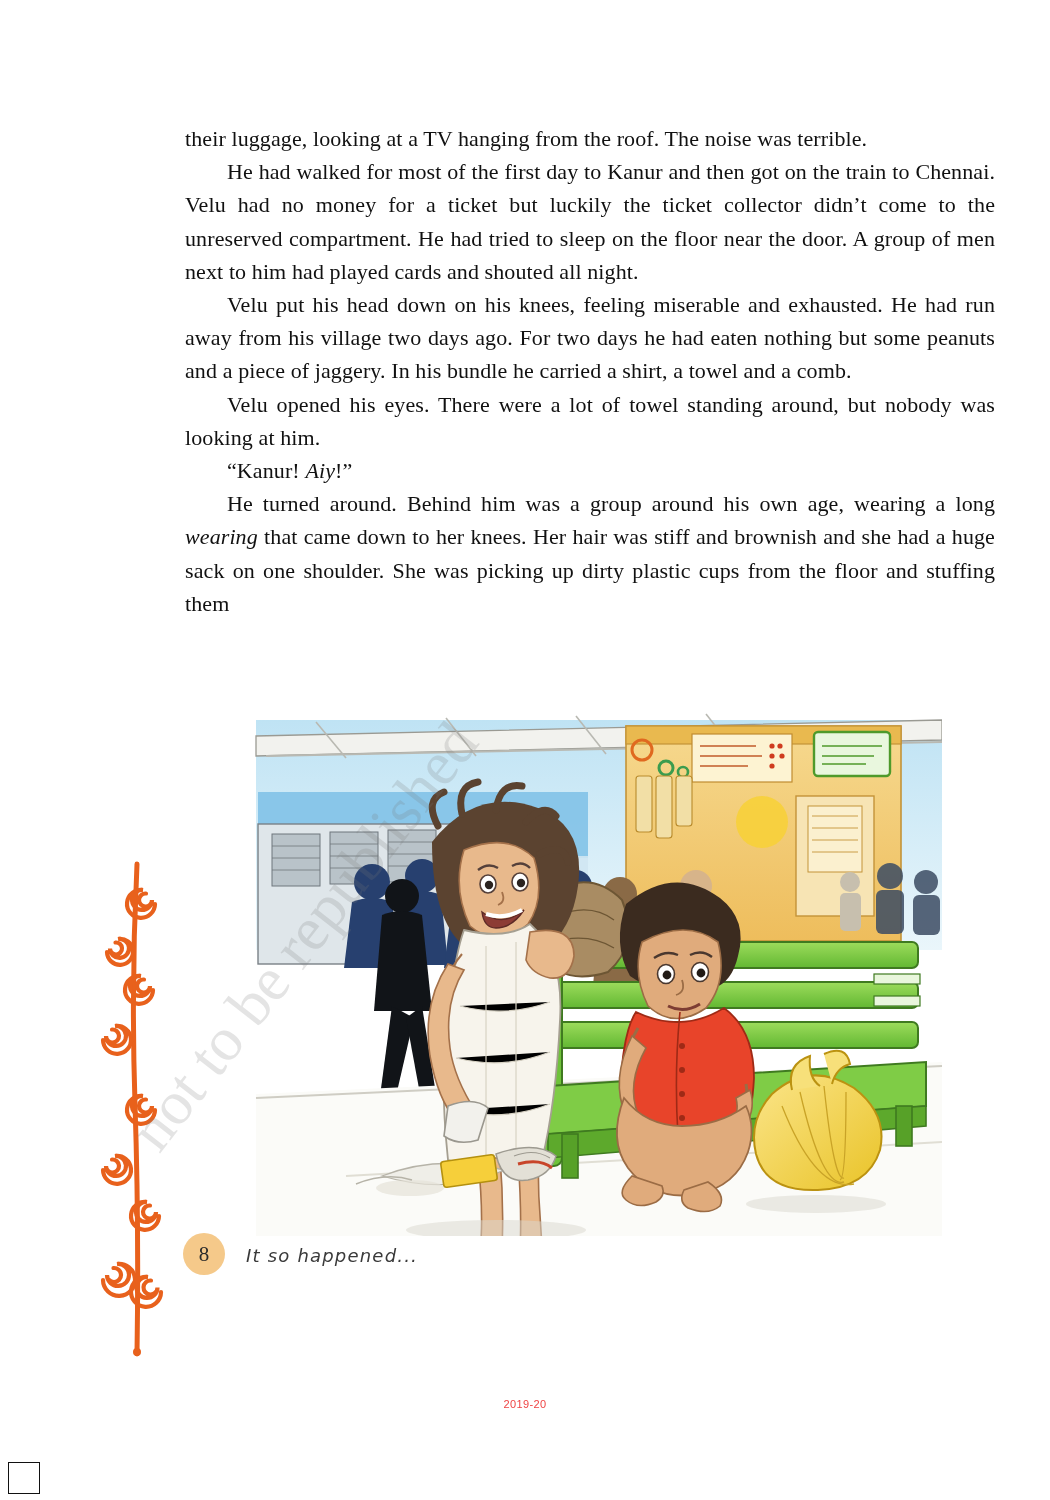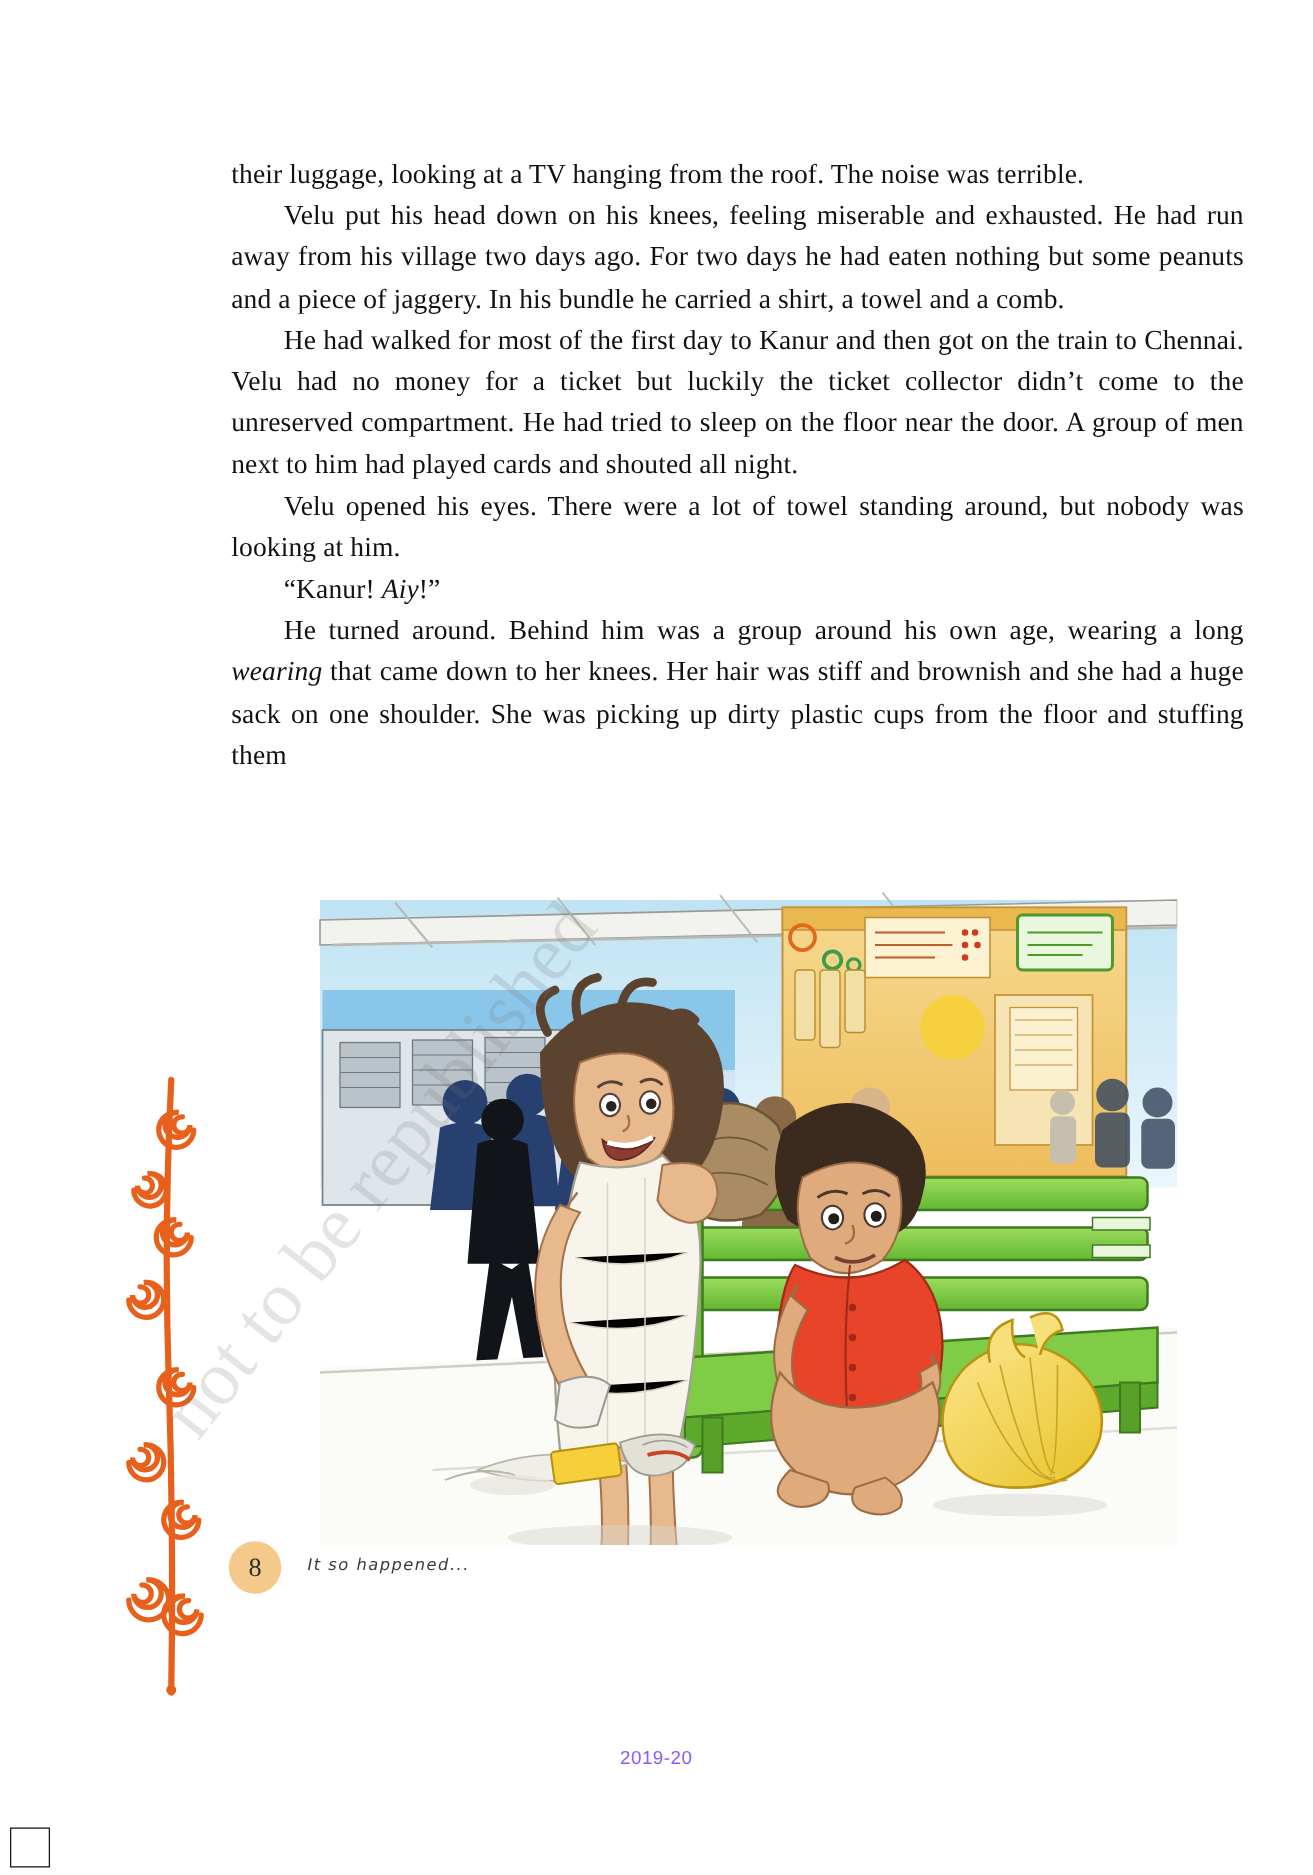--- a/index.html
+++ b/index.html
@@ -99,58 +99,58 @@
     font-size: 21px;
     display: flex;
     align-items: center;
     justify-content: center;
   }
   .running-head {
     position: absolute;
     left: 246px;
     top: 1245px;
     font-family: "DejaVu Sans", sans-serif;
-    font-size: 13px;
+    font-size: 18px;
     color: #3a3a3a;
     letter-spacing: 1.2px;
     font-style: italic;
   }
 
   
   .footer-year {
     position: absolute;
     left: 0;
     right: 0;
     top: 1398px;
     text-align: center;
     font-family: "Liberation Sans", sans-serif;
-    font-size: 15px;
-    color: #8b5cf6;
+    font-size: 11px;
+    color: #ef4444;
     letter-spacing: 0.4px;
   }
 
   .crop-mark {
     position: absolute;
     left: 8px;
     top: 1462px;
     width: 30px;
     height: 30px;
     border: 1.4px solid #111;
     background: #fff;
   }
 </style>
 </head>
 <body>
 
 <div class="page">
 
   <div class="text-block">
       <p><span>their luggage, looking at a TV hanging from the roof. The noise was terrible.</span></p>
+      <p class="indent"><span>He had walked for most of the first day to Kanur and then got on the train to Chennai. Velu had no money for a ticket but luckily the ticket collector didn’t come to the unreserved compartment. He had tried to sleep on the floor near the door. A group of men next to him had played cards and shouted all night.</span></p>
       <p class="indent"><span>Velu put his head down on his knees, feeling miserable and exhausted. He had run away from his village two days ago. For two days he had eaten nothing but some peanuts and a piece of jaggery. In his bundle he carried a shirt, a towel and a comb.</span></p>
-      <p class="indent"><span>He had walked for most of the first day to Kanur and then got on the train to Chennai. Velu had no money for a ticket but luckily the ticket collector didn’t come to the unreserved compartment. He had tried to sleep on the floor near the door. A group of men next to him had played cards and shouted all night.</span></p>
       <p class="indent"><span>Velu opened his eyes. There were a lot of towel standing around, but nobody was looking at him.</span></p>
       <p class="indent"><span>“Kanur! </span><i>Aiy</i><span>!”</span></p>
       <p class="indent"><span>He turned around. Behind him was a group around his own age, wearing a long </span><i>wearing</i><span> that came down to her knees. Her hair was stiff and brownish and she had a huge sack on one shoulder. She was picking up dirty plastic cups from the floor and stuffing them</span></p>
     </div>
 
   <div class="illustration">
     <svg class="ill-svg" viewBox="0 0 746 530" xmlns="http://www.w3.org/2000/svg">
       <defs>
         <linearGradient id="skyg" x1="0" y1="0" x2="0" y2="1">
           <stop offset="0%" stop-color="#bfe3f4"></stop>

